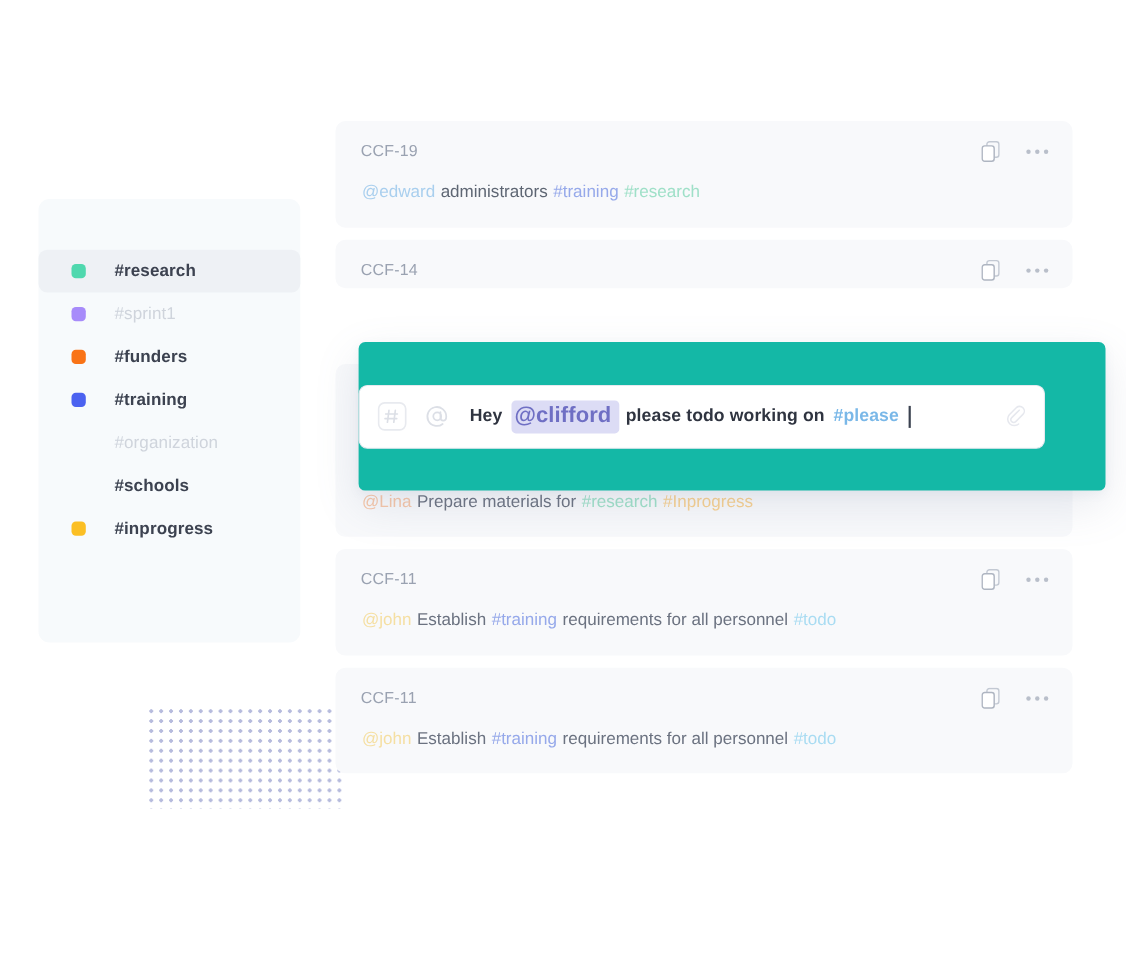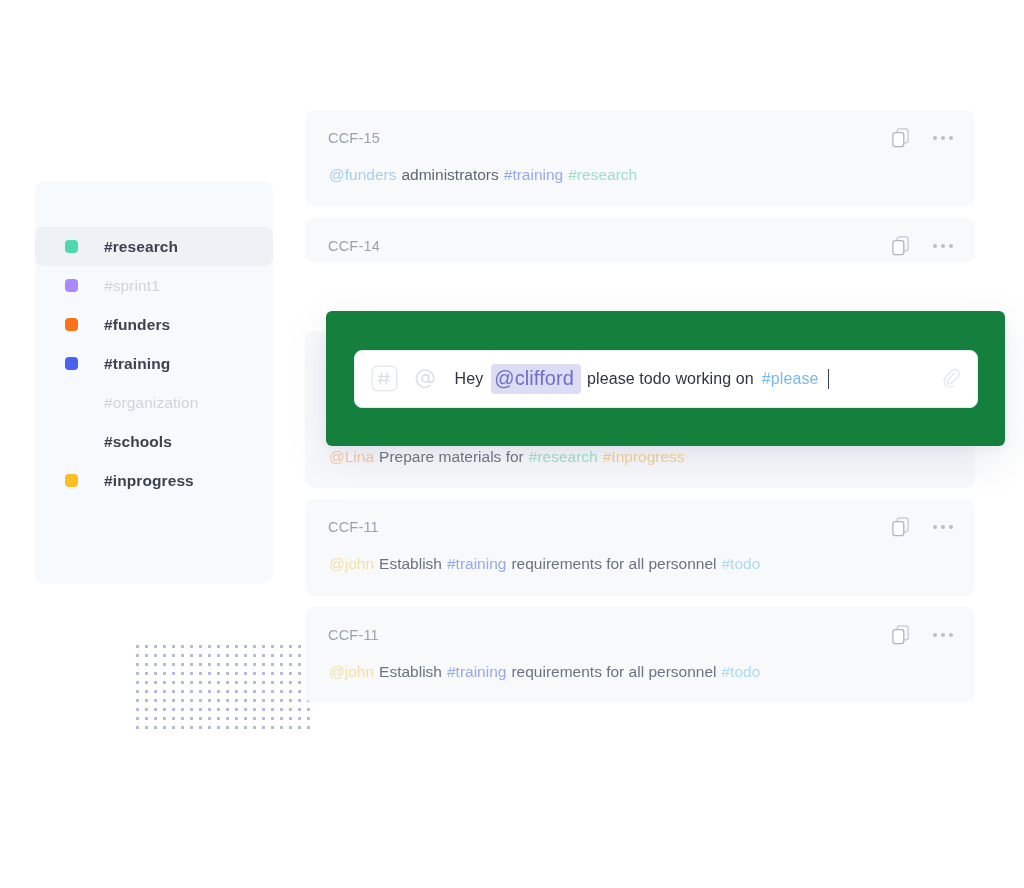--- a/index.html
+++ b/index.html
@@ -152,27 +152,27 @@
   #card-13-wrap .card-id { color: #9aa2b1; }
   #card-13-wrap .card-body { margin-top: 34px; }
 
   
   #modal {
     position: absolute;
     left: 326px;
     top: 311px;
     width: 679px;
     height: 135px;
-    background: #15803d;
+    background: #14b8a6;
     border-radius: 6px;
     box-shadow: 0 14px 40px rgba(120,130,160,0.16),
                 0 3px 10px rgba(120,130,160,0.07);
     display: flex;
     align-items: center;
-    justify-content: center;
+    font-weight: bold;
   }
 
   #composer {
     width: 624px;
     height: 58px;
     border: 1px solid #e6e9ef;
     border-radius: 8px;
     display: flex;
     align-items: center;
     padding: 0 14px 0 16px;
@@ -251,36 +251,36 @@
       <span class="tag-swatch" style="background: rgb(251, 191, 36);"></span>
       <span class="tag-label dark">#inprogress</span>
     </div>
   </div>
 
   <div id="dot-grid"></div>
 
   <div id="cards">
 
     <div class="card">
-      <span class="card-id">CCF-15</span>
+      <span class="card-id">CCF-19</span>
       <div class="card-actions">
         <span class="composer-icon">
           <svg class="icon-copy" viewBox="0 0 17 20" fill="none">
             <rect x="5.2" y="0.9" width="10.9" height="14" rx="2.3" stroke="#c3c9d3" stroke-width="1.3"></rect>
             <rect x="0.9" y="4.6" width="10.9" height="14" rx="2.3" fill="#ffffff" stroke="#aeb5c1" stroke-width="1.3"></rect>
           </svg>
         </span>
         <span class="icon-dots">
             <i></i>
             <i></i>
             <i></i>
           </span>
       </div>
       <div class="card-body">
-        <span class="tok mention-edward">@funders</span><span class="tok plain">administrators</span><span class="tok tag-training">#training</span><span class="tok tag-research">#research</span>
+        <span class="tok mention-edward">@edward</span><span class="tok plain">administrators</span><span class="tok tag-training">#training</span><span class="tok tag-research">#research</span>
       </div>
     </div>
 
     <div class="card">
       <span class="card-id">CCF-14</span>
       <div class="card-actions">
         <span class="composer-icon">
           <svg class="icon-copy" viewBox="0 0 17 20" fill="none">
             <rect x="5.2" y="0.9" width="10.9" height="14" rx="2.3" stroke="#c3c9d3" stroke-width="1.3"></rect>
             <rect x="0.9" y="4.6" width="10.9" height="14" rx="2.3" fill="#ffffff" stroke="#aeb5c1" stroke-width="1.3"></rect>

